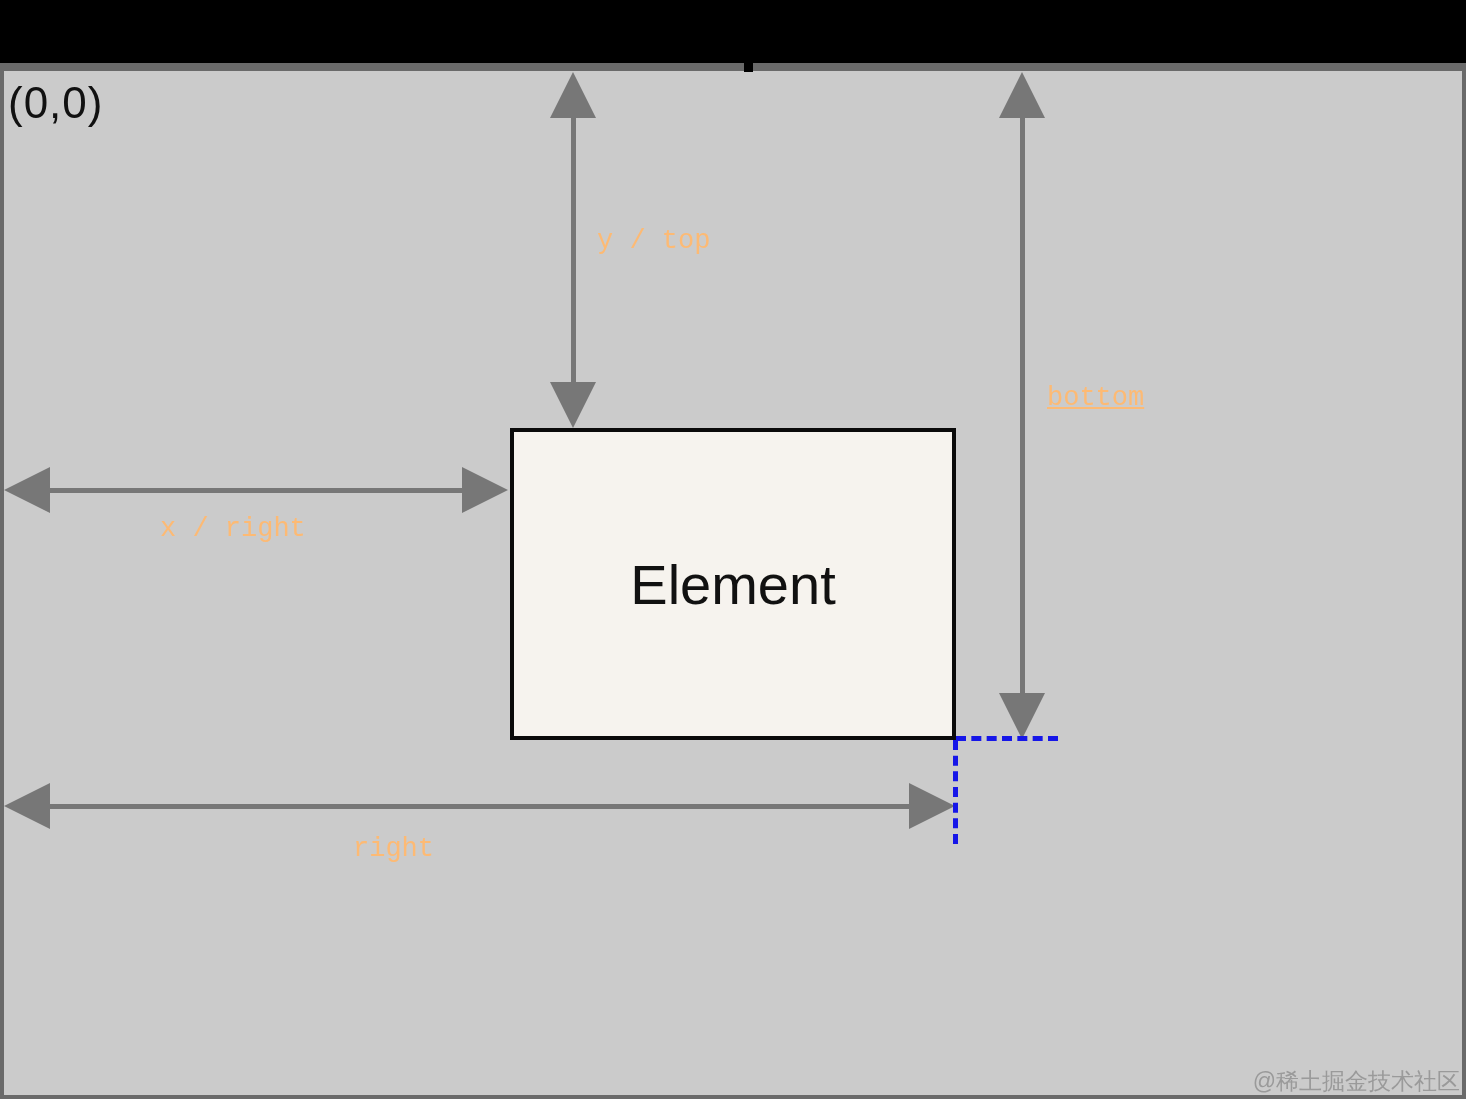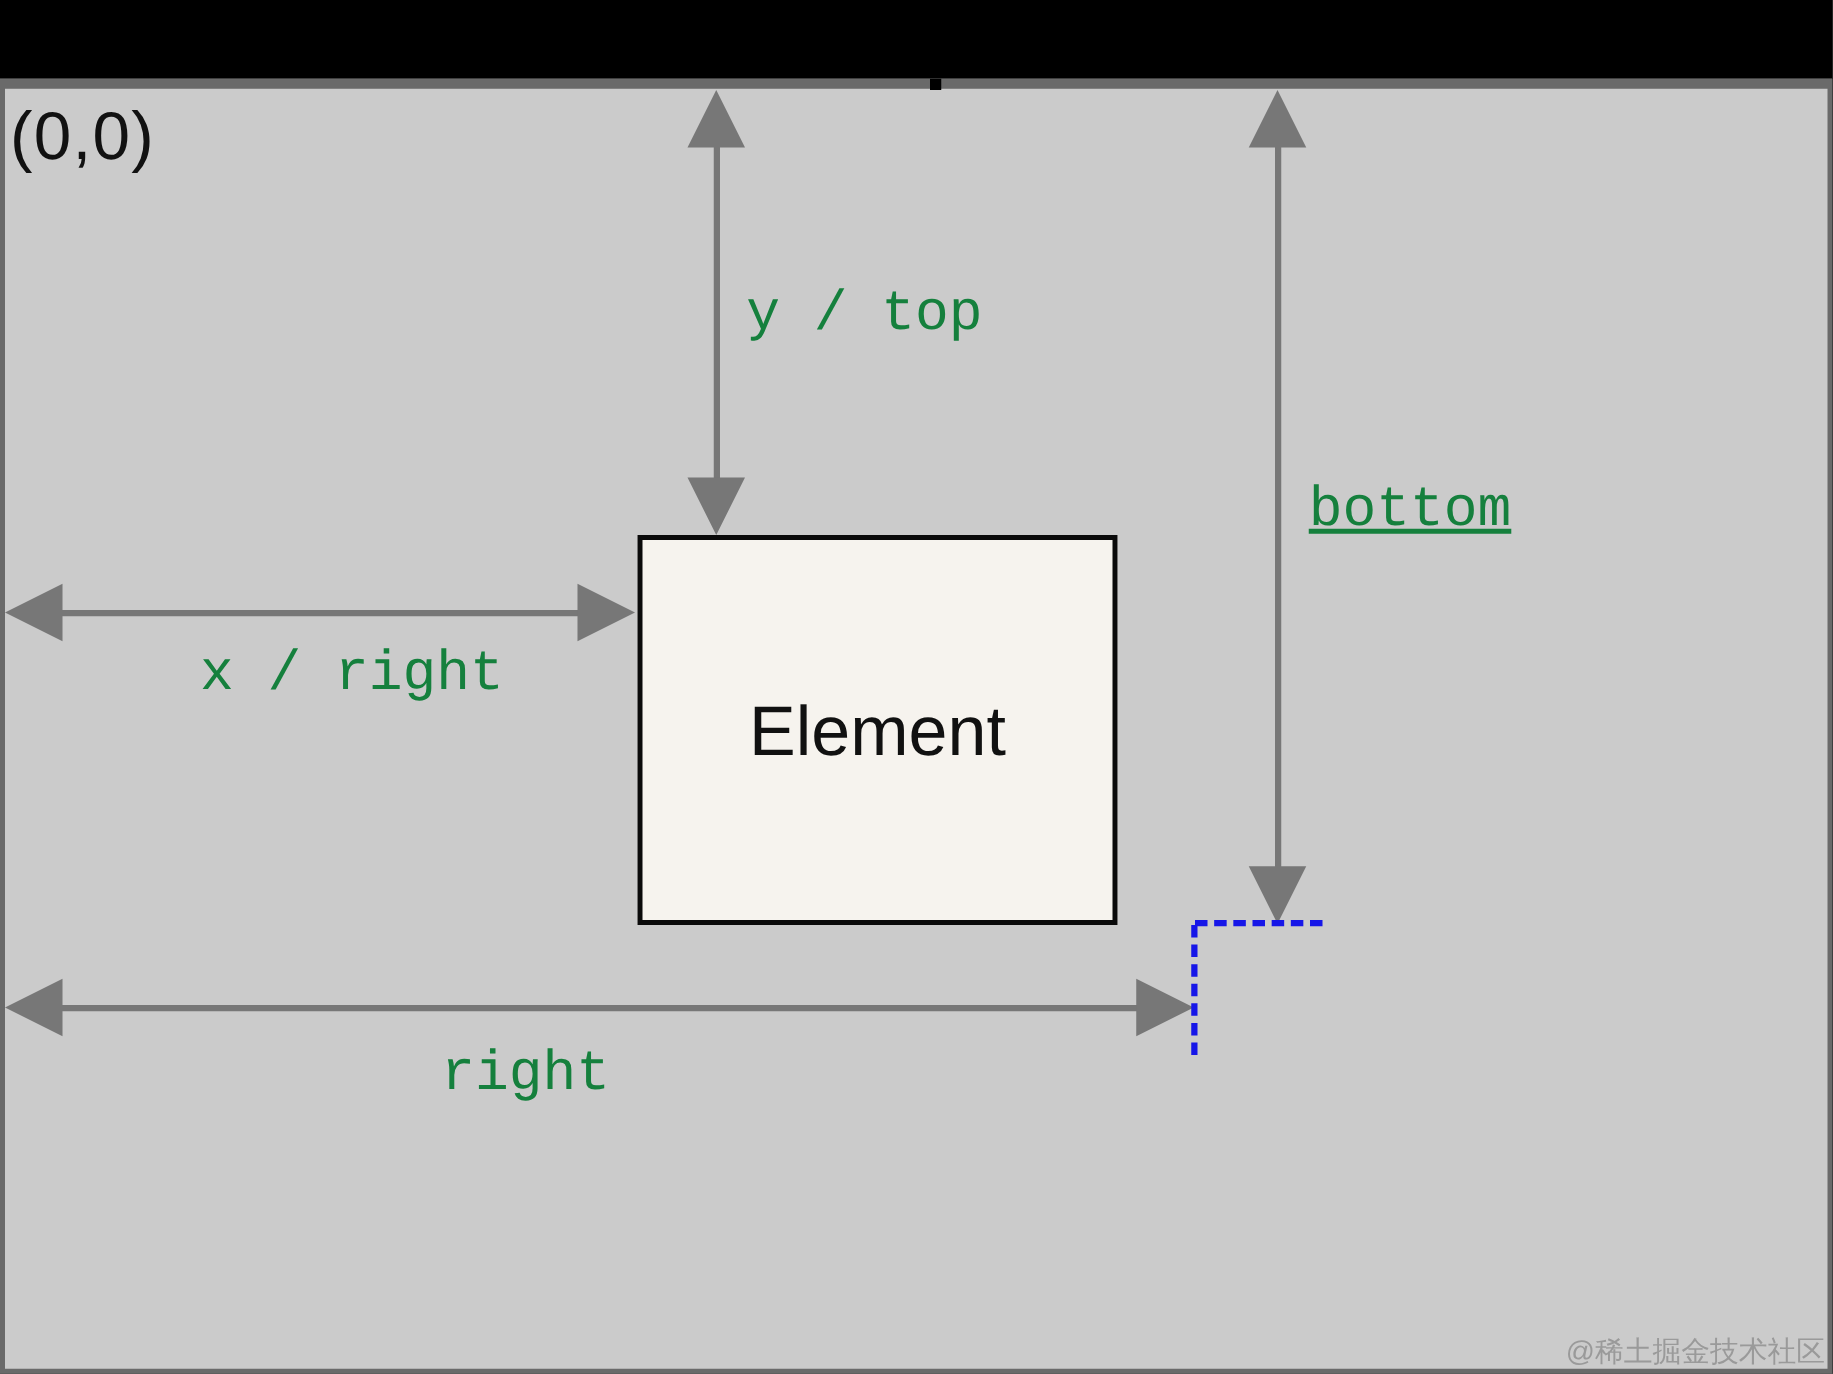--- a/index.html
+++ b/index.html
@@ -23,45 +23,45 @@
   }
   .top-tick {
     position: absolute;
     left: 744px; top: 63px;
     width: 9px; height: 9px;
     background: #000;
   }
   .origin-label {
     position: absolute;
     left: 8px; top: 78px;
-    font-size: 54px;
+    font-size: 44px;
     color: #111;
     letter-spacing: 1px;
   }
   .element-box {
     position: absolute;
     left: 510px; top: 428px;
-    width: 384px; height: 312px;
+    width: 446px; height: 312px;
     box-sizing: border-box;
     background: #f6f3ee;
     border: 4px solid #0a0a0a;
     display: flex;
     align-items: center;
     justify-content: center;
   }
   .element-label {
     font-size: 56px;
     color: #111;
   }
   
   .mlabel {
     position: absolute;
     font-family: "Liberation Mono", "DejaVu Sans Mono", monospace;
-    font-size: 45px;
-    color: #15803d;
+    font-size: 27px;
+    color: #fdba74;
     white-space: pre;
   }
   .mlabel.y-top   { left: 597px;  top: 226px; }
   .mlabel.x-left  { left: 160px;  top: 514px; }
   .mlabel.bottom  { left: 1047px; top: 383px; text-decoration: underline; }
   .mlabel.right   { left: 353px;  top: 834px; }
 
   
   .arrow { position: absolute; }
   .arrow .shaft { position: absolute; background: #777; }

